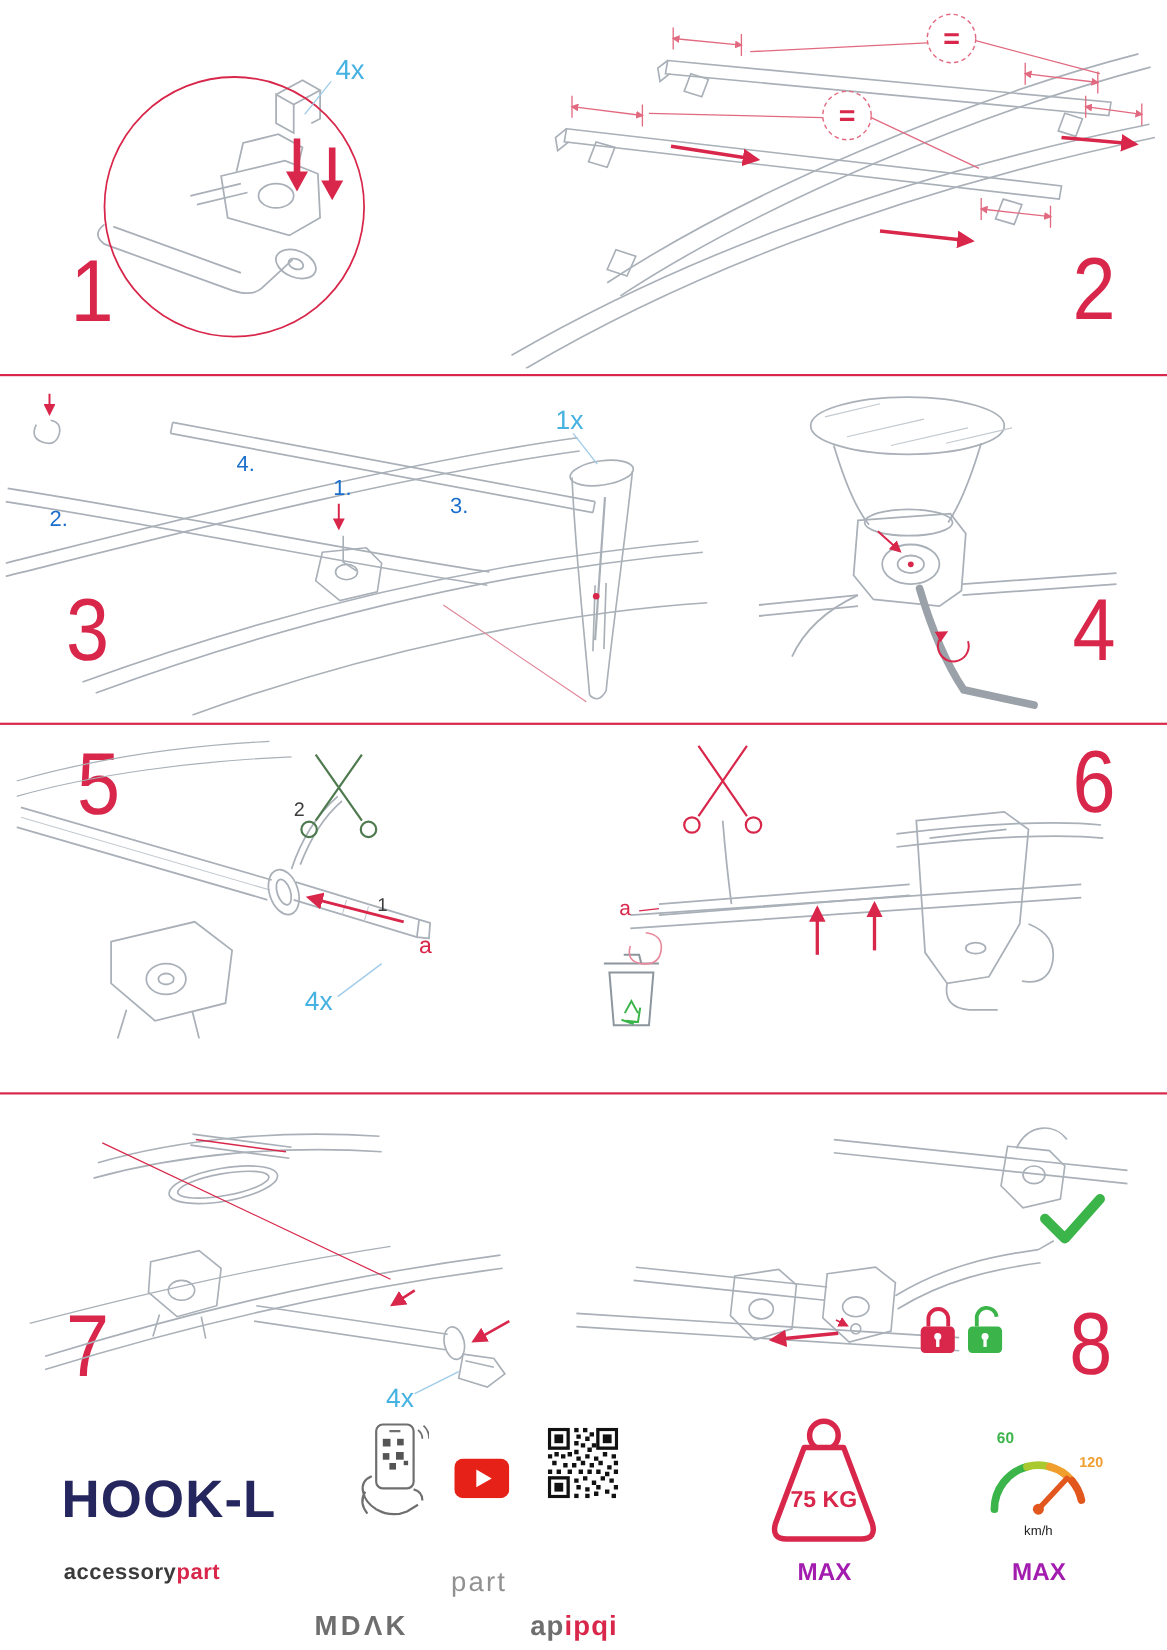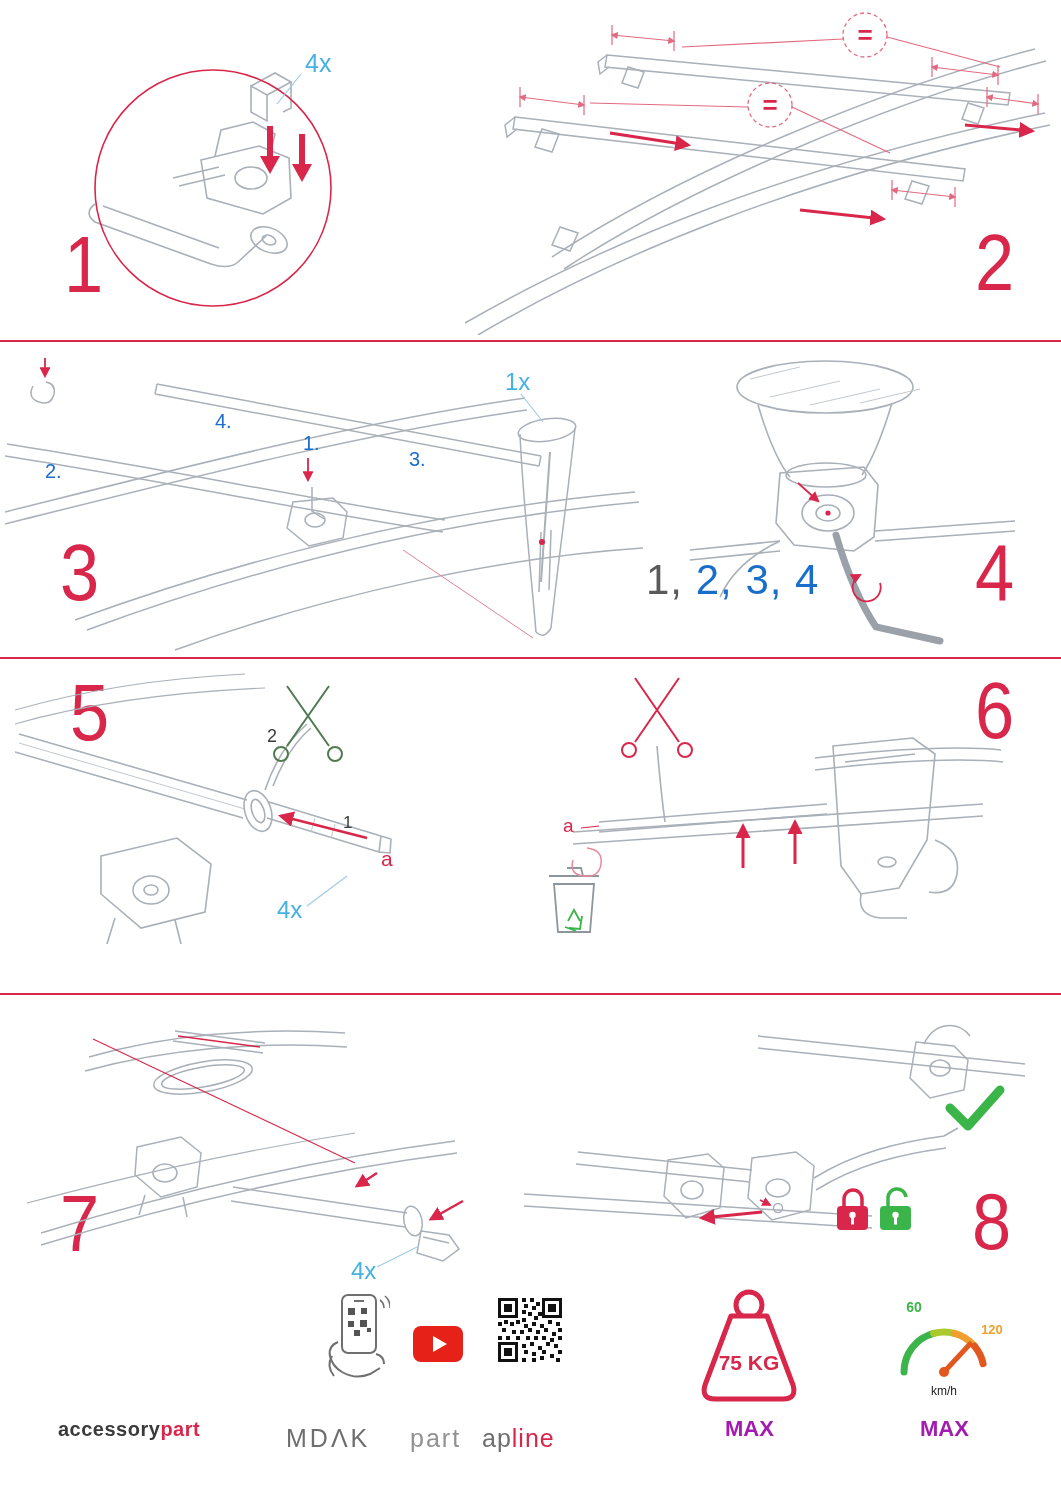--- a/index.html
+++ b/index.html
@@ -15,21 +15,21 @@
   .abs{position:absolute;}
   svg text{font-family:"Liberation Sans",sans-serif;}
   .seq{position:absolute;font-size:42px;letter-spacing:1px;}
   .seq .g{color:#5a5a5a;}
   .seq .b{color:#1a6ecb;}
   .product{position:absolute;font-size:48px;font-weight:700;color:#26265f;letter-spacing:1px;}
   .brand{position:absolute;font-size:20px;font-weight:600;letter-spacing:.5px;}
   .brand .dark{color:#3b3b3b;}
   .brand .red{color:#d8274a;}
   .partner{position:absolute;font-size:25px;color:#6e6e6e;}
-  .partner.bold{font-weight:400;letter-spacing:3px;}
+  .partner.bold{font-weight:700;letter-spacing:3px;margin-top:40px;}
   .partner .red{color:#d8274a;}
   .maxlabel{position:absolute;font-size:22px;font-weight:700;color:#a21caf;text-align:center;}
 </style>
 </head>
 <body>
 
 <div class="page">
 
   <div class="divider" style="top:340px"></div>
   <div class="divider" style="top:657px"></div>
@@ -169,23 +169,20 @@
     </g>
     <g stroke="#9aa1a9" stroke-width="7" fill="none" stroke-linecap="round">
       <path d="M206,190 C216,224 230,258 246,282 L310,296"></path>
     </g>
     <circle cx="198" cy="168" r="2.6" fill="#d8274a"></circle>
     <g stroke="#d8274a" stroke-width="1.8" fill="none">
       <path d="M168,138 L188,156" marker-end="url(#m4r)"></path>
       <path d="M250,238 a14,14 0 1 1 -20,-8" marker-end="url(#m4r)"></path>
     </g>
   </svg>
-  <div class="seq abs" style="left:646px;top:556px">
-    <span class="g">1,</span><span class="b"> 2, 3, 4</span>
-  </div>
 
   <svg class="abs" style="left:15px;top:668px" width="430" height="300" viewBox="0 0 430 300">
     <defs>
       <marker id="m5r" viewBox="0 0 10 10" refX="8" refY="5" markerWidth="6" markerHeight="6" orient="auto-start-reverse">
           <path d="M0,0L10,5L0,10z" fill="#d8274a"></path>
         </marker>
     </defs>
     <g stroke="#a9b0b8" fill="none" stroke-width="1.6">
       <path d="M0,42 C70,22 150,10 230,6 M0,56 C70,36 160,24 250,20" stroke-width="1.1"></path>
       <path d="M4,66 L232,132 M0,84 L228,150"></path>
@@ -313,20 +310,21 @@
       <rect x="331" y="215.5" width="3" height="7" fill="#ffffff"></rect>
     </g>
     <g>
       <path d="M368,204 v-7 a9,9 0 0 1 18,-2" stroke="#3bb54a" stroke-width="3.5" fill="none"></path>
       <rect x="360" y="204" width="31" height="24" rx="4" fill="#3bb54a"></rect>
       <circle cx="375.5" cy="213" r="3.2" fill="#ffffff"></circle>
       <rect x="374" y="215.5" width="3" height="7" fill="#ffffff"></rect>
     </g>
   </svg>
 
+  <div class="product" style="left:56px;top:1336px">HOOK-L</div>
   <div class="brand" style="left:58px;top:1418px">
     <span class="dark">accessory</span><span class="red">part</span>
   </div>
 
   <svg class="abs" style="left:312px;top:1292px" width="78" height="88" viewBox="0 0 78 88">
     <g stroke="#6f6f6f" stroke-width="2" fill="none">
       <rect x="30" y="3" width="34" height="58" rx="6" fill="#fff"></rect>
       <path d="M42,9 l10,0"></path>
       <path d="M68,8 a10,10 0 0 1 4,8 M73,4 a15,15 0 0 1 5,12" stroke-width="1.6"></path>
       <path d="M26,50 q-10,4 -8,14 q2,10 12,16"></path>
@@ -359,21 +357,21 @@
       <rect x="6" y="6" width="8" height="8"></rect>
         <rect x="50" y="6" width="8" height="8"></rect>
         <rect x="6" y="50" width="8" height="8"></rect>
     </g>
     <path fill="#111111" d="M24,0h4v4h-4z M32,0h4v4h-4z M38,4h4v4h-4z M26,6h4v4h-4z M34,8h4v4h-4z M24,12h4v4h-4z M30,14h4v4h-4z M40,14h4v4h-4z M36,18h4v4h-4z M24,20h4v4h-4z M0,24h4v4h-4z M6,22h4v4h-4z M12,24h4v4h-4z M18,22h4v4h-4z M26,26h4v4h-4z M34,24h4v4h-4z M42,26h4v4h-4z M50,22h4v4h-4z M58,24h4v4h-4z M4,30h4v4h-4z M14,32h4v4h-4z M22,32h4v4h-4z M30,30h4v4h-4z M38,32h4v4h-4z M46,30h4v4h-4z M54,34h4v4h-4z M60,30h4v4h-4z M0,38h4v4h-4z M8,38h4v4h-4z M18,38h4v4h-4z M28,38h4v4h-4z M36,38h4v4h-4z M44,38h4v4h-4z M52,40h4v4h-4z M60,38h4v4h-4z M24,46h4v4h-4z M32,44h4v4h-4z M40,48h4v4h-4z M48,44h4v4h-4z M56,46h4v4h-4z M26,52h4v4h-4z M34,54h4v4h-4z M44,52h4v4h-4z M52,56h4v4h-4z M60,52h4v4h-4z M24,60h4v4h-4z M34,60h4v4h-4z M42,58h4v4h-4z M58,60h4v4h-4z"></path>
   </svg>
 
   <div class="partner bold" style="left:286px;top:1424px">MDΛK</div>
   <div class="partner" style="left:410px;top:1424px;color:#919191;letter-spacing:2px">part</div>
   <div class="partner bold" style="left:482px;top:1424px;letter-spacing:1px">
-    <span>ap</span><span class="red">line</span>
+    <span>ap</span><span class="red">ipqi</span>
   </div>
 
   <svg class="abs" style="left:692px;top:1288px" width="115" height="122" viewBox="0 0 115 122">
     <circle cx="57" cy="17" r="13" fill="none" stroke="#d8274a" stroke-width="5"></circle>
     <path d="M39,28 L75,28 L101,97 Q105,111 91,111 L23,111 Q9,111 13,97 Z" fill="#ffffff" stroke="#d8274a" stroke-width="5" stroke-linejoin="round"></path>
     <text x="57" y="82" text-anchor="middle" font-size="21" font-weight="bold" fill="#d8274a">75 KG</text>
   </svg>
   <div class="maxlabel" style="left:692px;top:1416px;width:115px">MAX</div>
 
   <svg class="abs" style="left:882px;top:1292px" width="125" height="115" viewBox="0 0 125 115">

